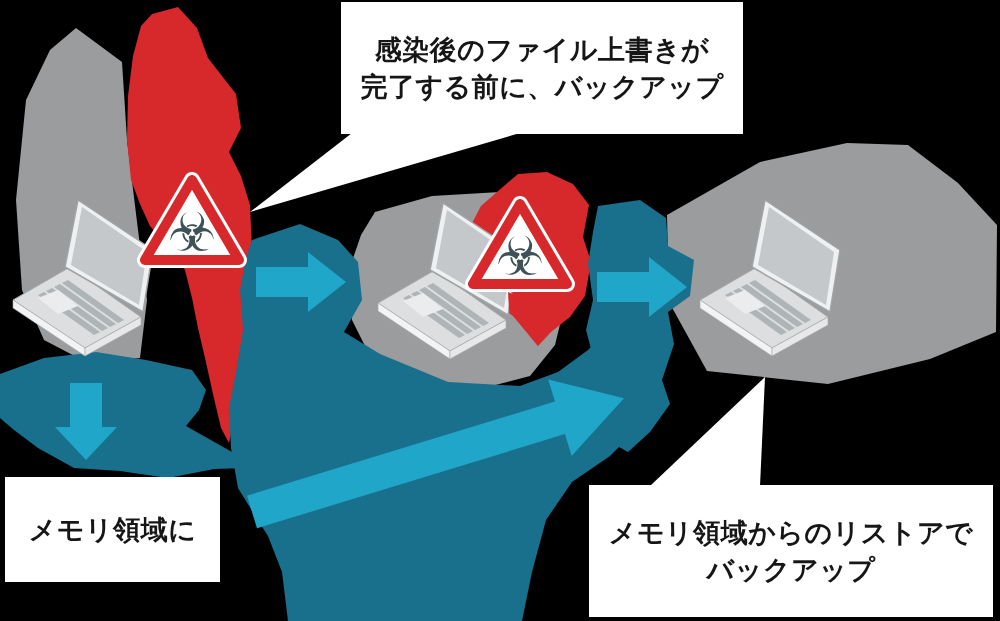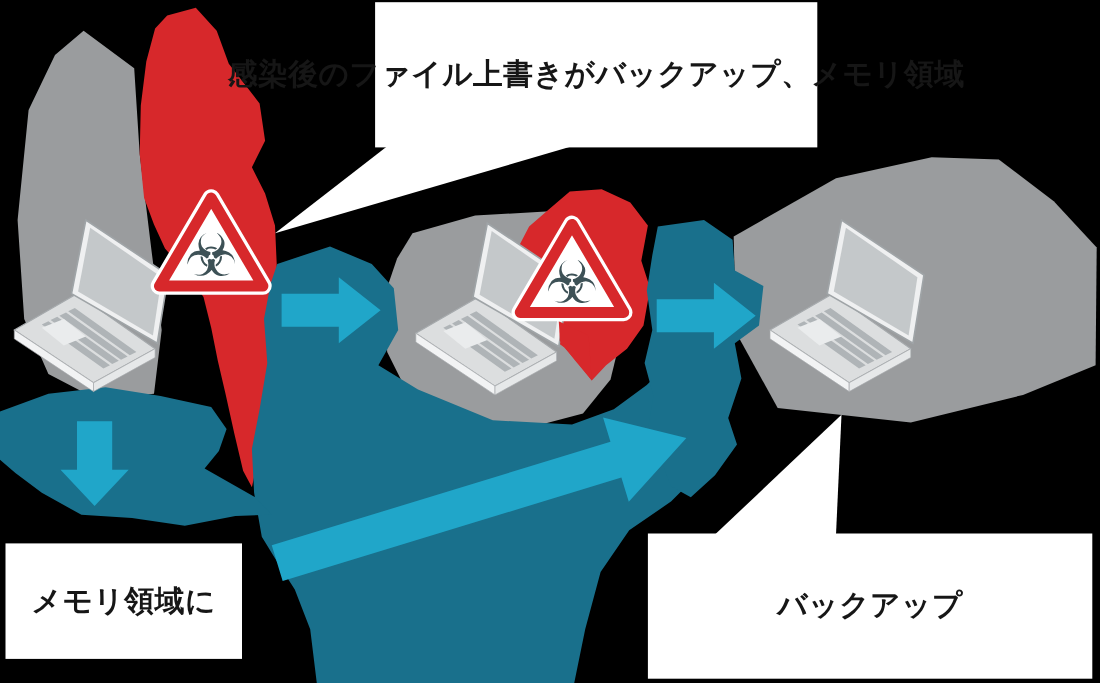--- a/index.html
+++ b/index.html
@@ -3,25 +3,25 @@
 <meta charset="utf-8">
 <style>
   html,body{margin:0;padding:0;background:#000;}
   #stage{
     position:relative;width:1000px;height:621px;background:#000;
     overflow:hidden;font-family:"DejaVu Sans","Liberation Sans",sans-serif;
   }
   #shapes{position:absolute;left:0;top:0;z-index:1;}
   .callout{
     position:absolute;z-index:2;background:#fff;color:#161616;
-    display:flex;flex-direction:row;align-items:center;justify-content:center;
+    display:flex;flex-direction:column;align-items:center;justify-content:center;
     text-align:center;font-weight:600;line-height:1.38;letter-spacing:0.5px;
   }
   .callout-top{left:341px;top:2px;width:402px;height:132px;font-size:27px;}
-  .callout-bl{left:5px;top:494px;width:215px;height:105px;font-size:27px;gap:12px;}
+  .callout-bl{left:5px;top:477px;width:215px;height:105px;font-size:27px;gap:12px;}
   .callout-br{left:589px;top:485px;width:404px;height:132px;font-size:27px;}
   .callout .line{white-space:nowrap;}
 </style>
 </head>
 <body>
 
 <div id="stage" style="background: rgb(0, 0, 0);">
 
   <svg id="shapes" width="1000" height="621" viewBox="0 0 1000 621">
     <defs>
@@ -72,24 +72,25 @@
     <polygon fill="#20A6C9" transform="translate(597,257)" points="0,15 52,15 52,0 90,30 52,60 52,45 0,45"></polygon>
     <polygon fill="#20A6C9" points="70,383 102,383 102,427 117,427 86,460 55,427 70,427"></polygon>
     <polygon fill="#20A6C9" transform="translate(252,512) rotate(-17)" points="0,-17 322,-17 322,-40 389,0 322,40 322,17 0,17"></polygon>
 
     <polygon fill="#FFFFFF" points="352,133 520,133 250,212"></polygon>
     <polygon fill="#FFFFFF" points="765,377 650,486 760,486"></polygon>
   </svg>
 
   <div class="callout callout-top">
     <span class="line">感染後のファイル上書きが</span>
-    <span class="line">バックアップ、メモリ領域</span>
+    <span class="line">完了する前に、バックアップ</span>
   </div>
 
   <div class="callout callout-bl">
     <span class="line">メモリ領域に</span>
   </div>
 
   <div class="callout callout-br">
+    <span class="line">メモリ領域からのリストアで</span>
     <span class="line">バックアップ</span>
   </div>
 
 </div>
 
 </body></html>

